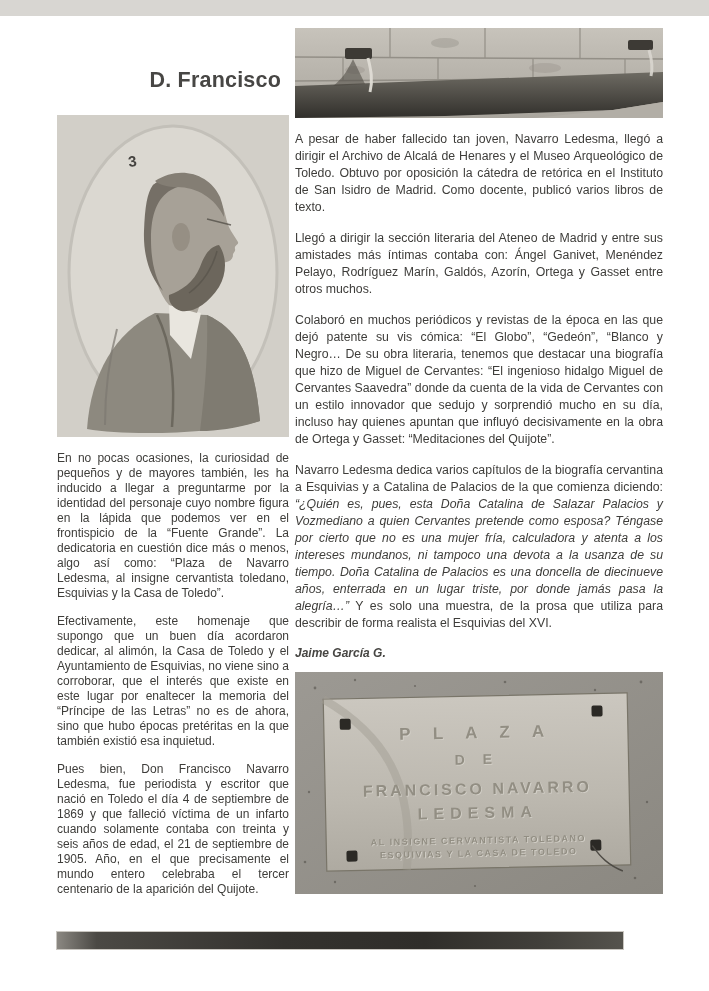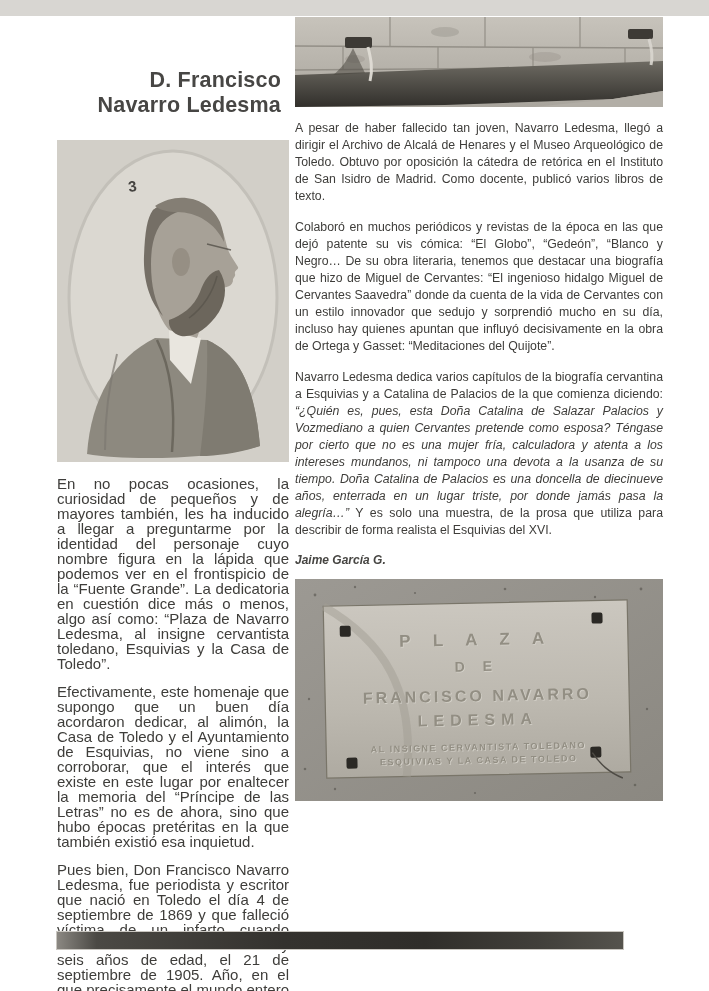--- a/index.html
+++ b/index.html
@@ -20,39 +20,39 @@
   
   .col-left {
     position: absolute;
     left: 57px;
     top: 38px;
     width: 232px;
   }
   .col-right {
     position: absolute;
     left: 295px;
-    top: 1px;
+    top: 12px;
     width: 368px;
   }
 
   
   .article-title {
     margin: 14px 0 0 0;
     padding-right: 8px;
     text-align: right;
     font-size: 21.5px;
     line-height: 25px;
     font-weight: bold;
     letter-spacing: 0.2px;
     color: #474644;
   }
 
   
   .col-left .body-text {
-    font-size: 15px;
+    font-size: 12px;
     line-height: 15px;
     text-align: justify;
     margin: 0 0 13px 0;
     color: #3e3d3a;
   }
   .col-right .body-text {
     font-size: 12.3px;
     line-height: 17px;
     text-align: justify;
     margin: 0 0 14px 0;
@@ -89,21 +89,20 @@
 </style>
 </head>
 <body>
 
 <div class="page">
 
   <div class="col-left">
 
     <h1 class="article-title">
       <span>D. Francisco</span><br>
-      <span>Navarro Ledesma</span>
     </h1>
 
     <div class="portrait-wrap">
       <svg class="photo" width="232" height="322" viewBox="0 0 232 322">
         <rect width="232" height="322" fill="#d2cfc8"></rect>
         <ellipse cx="116" cy="158" rx="104" ry="147" fill="#dbd8d1"></ellipse>
         <ellipse cx="116" cy="158" rx="104" ry="147" fill="none" stroke="#c3c0b9" stroke-width="3"></ellipse>
 
         <path d="M30,314 C34,258 58,218 98,198 L150,200 C186,216 198,252 203,306 C160,319 70,321 30,314 Z" fill="#8d897f"></path>
         <path d="M150,200 C186,216 198,252 203,306 C181,313 161,316 143,316 C149,268 151,232 150,200 Z" fill="#7f7b71"></path>
@@ -163,20 +162,21 @@
         <rect x="50" y="20" width="27" height="11" rx="2" fill="#3d3a35"></rect>
         <path d="M73,30 C76,42 78,52 75,64" stroke="#dfdcd5" stroke-width="3" fill="none" opacity="0.95"></path>
         <path d="M58,31 C52,44 46,52 38,58 L70,56 Z" fill="#4a473f" opacity="0.55"></path>
 
         <rect x="333" y="12" width="25" height="10" rx="2" fill="#3d3a35"></rect>
         <path d="M354,22 C357,32 358,40 356,48" stroke="#d9d6cf" stroke-width="3" fill="none" opacity="0.9"></path>
       </svg>
     </div>
 
     <p class="body-text" style="margin-top:13px">A pesar de haber fallecido tan joven, Navarro Ledesma, llegó a dirigir el Archivo de Alcalá de Henares y el Museo Arqueológico de Toledo. Obtuvo por oposición la cátedra de retórica en el Instituto de San Isidro de Madrid. Como docente, publicó varios libros de texto.</p>
+    <p class="body-text">Llegó a dirigir la sección literaria del Ateneo de Madrid y entre sus amistades más íntimas contaba con: Ángel Ganivet, Menéndez Pelayo, Rodríguez Marín, Galdós, Azorín, Ortega y Gasset entre otros muchos.</p>
     <p class="body-text">Colaboró en muchos periódicos y revistas de la época en las que dejó patente su vis cómica: “El Globo”, “Gedeón”, “Blanco y Negro… De su obra literaria, tenemos que destacar una biografía que hizo de Miguel de Cervantes: “El ingenioso hidalgo Miguel de Cervantes Saavedra” donde da cuenta de la vida de Cervantes con un estilo innovador que sedujo y sorprendió mucho en su día, incluso hay quienes apuntan que influyó decisivamente en la obra de Ortega y Gasset: “Meditaciones del Quijote”.</p>
     <p class="body-text"><span>Navarro Ledesma dedica varios capítulos de la biografía cervantina a Esquivias y a Catalina de Palacios de la que comienza diciendo: </span><span class="italic">“¿Quién es, pues, esta Doña Catalina de Salazar Palacios y Vozmediano a quien Cervantes pretende como esposa? Téngase por cierto que no es una mujer fría, calculadora y atenta a los intereses mundanos, ni tampoco una devota a la usanza de su tiempo. Doña Catalina de Palacios es una doncella de diecinueve años, enterrada en un lugar triste, por donde jamás pasa la alegría…”</span><span> Y es solo una muestra, de la prosa que utiliza para describir de forma realista el Esquivias del XVI.</span></p>
 
     <p class="signature">Jaime García G.</p>
 
     <div class="plaque-wrap">
       <svg class="photo" width="368" height="222" viewBox="0 0 368 222">
         <defs>
           <linearGradient id="pw" x1="0" y1="0" x2="1" y2="1">
             <stop offset="0" stop-color="#9c9993"></stop>

